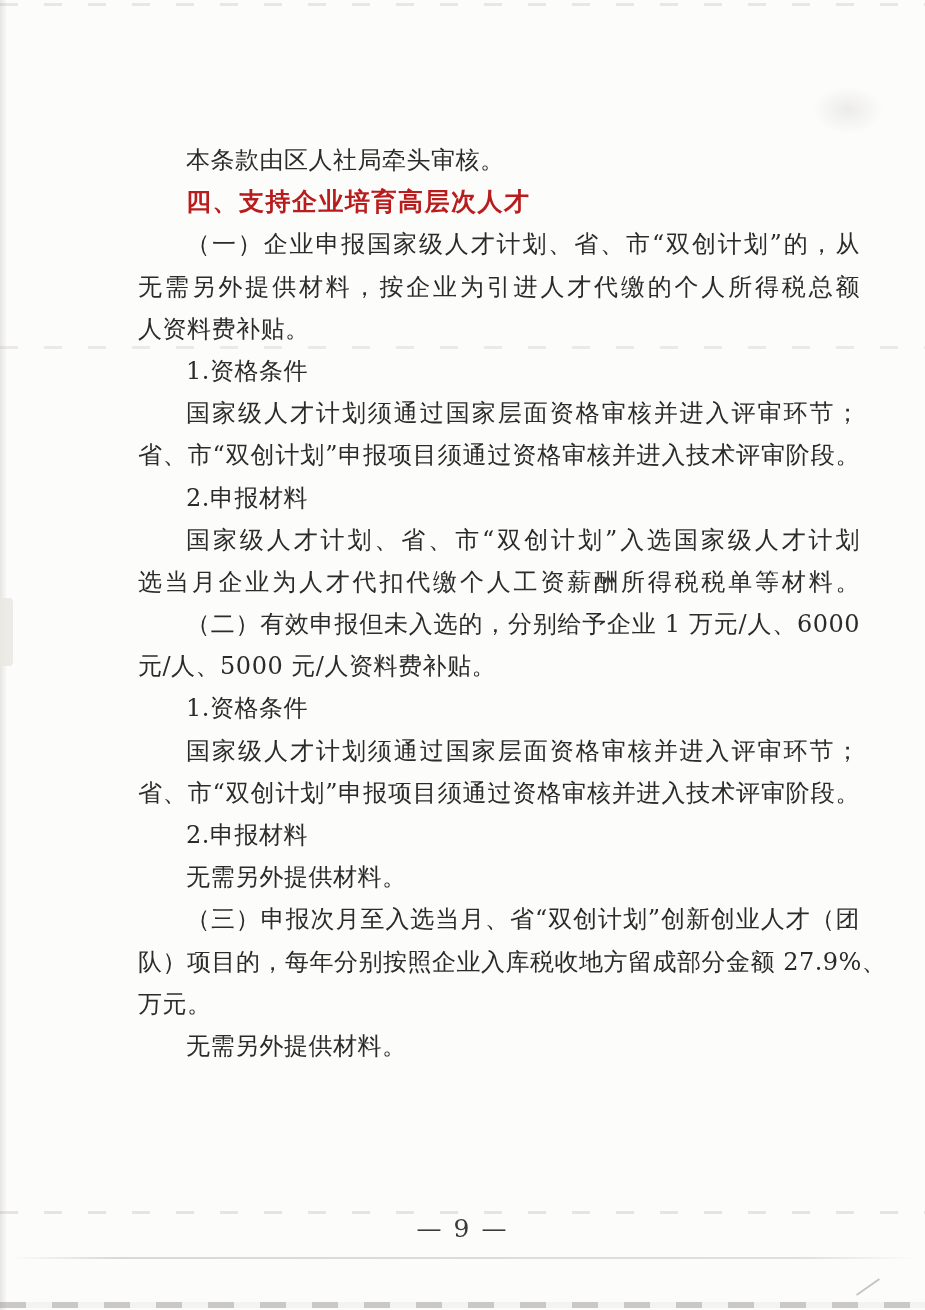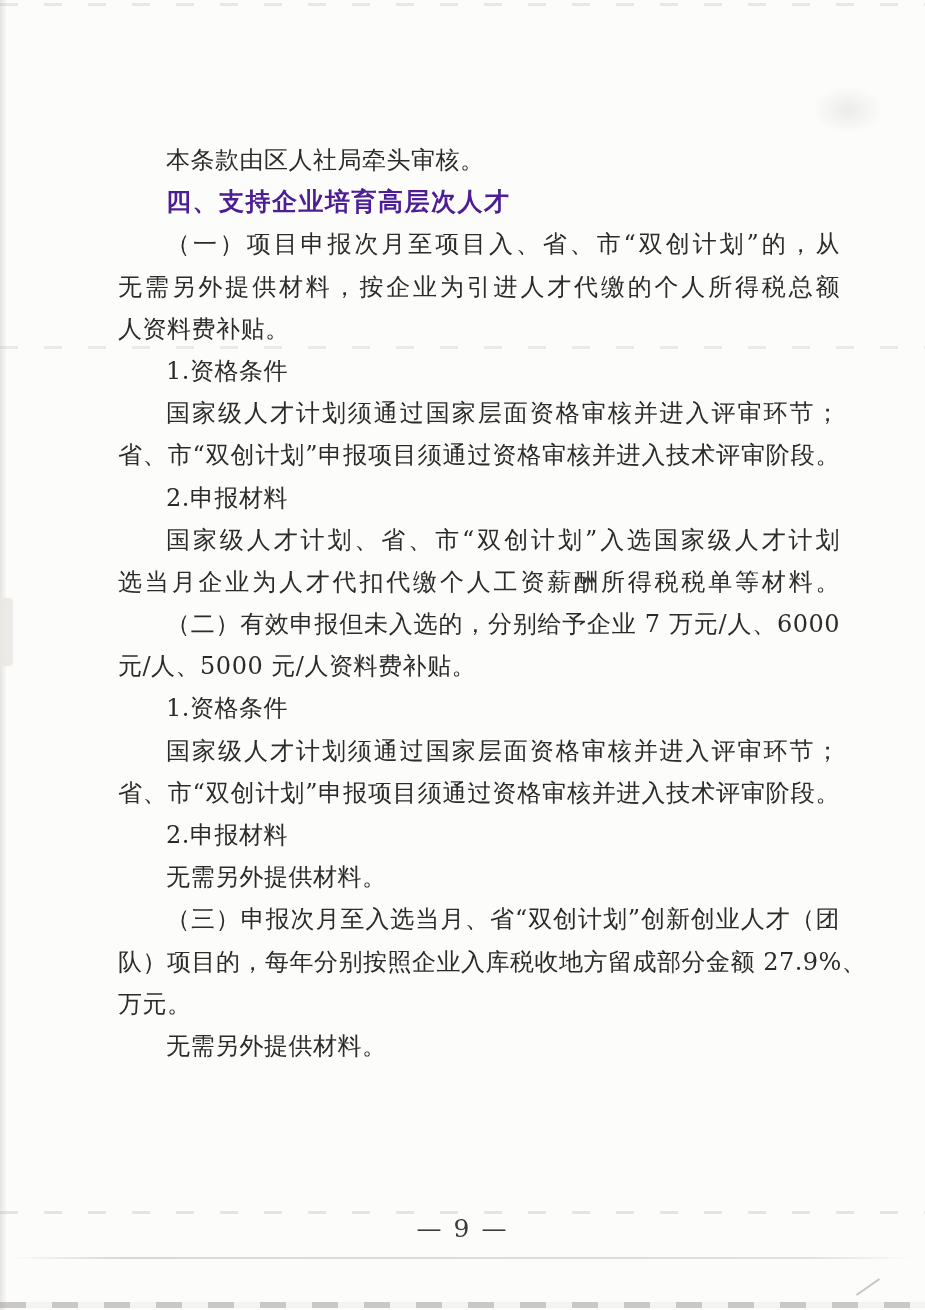--- a/index.html
+++ b/index.html
@@ -11,41 +11,41 @@
   }
   .page {
     position: relative;
     width: 925px; height: 1310px;
     background: #fcfcfb;
     overflow: hidden;
   }
   
   .textblock {
     position: absolute;
-    left: 118px; top: 139px;
+    left: 138px; top: 139px;
     width: 722px;
     color: #2b2b2b;
     font-size: 24px;
   }
   .line {
     height: 42.2px;
     line-height: 42.2px;
     white-space: nowrap;
     letter-spacing: 0.5px;
   }
   .line.indent { padding-left: 48px; }
   .line.fill {
     text-align: justify;
     text-align-last: justify;
   }
   .line.heading {
     font-family: "DejaVu Sans", sans-serif;
     font-weight: 700;
     font-size: 25px;
-    color: #4c1d95;
+    color: #b91c1c;
     letter-spacing: 1.5px;
   }
   
   .footer {
     position: absolute;
     top: 1214px; left: 0; right: 0;
     text-align: center;
     font-size: 25px;
     color: #3a3a3a;
     letter-spacing: 2px;
@@ -102,30 +102,30 @@
   <div class="streak mid"></div>
   <div class="streak lower"></div>
   <div class="thinline"></div>
   <div class="streak bottomband"></div>
   <div class="corner-texture"></div>
   <div class="corner-tick"></div>
 
   <div class="textblock">
     <div class="line indent">本条款由区人社局牵头审核。</div>
     <div class="line indent heading">四、支持企业培育高层次人才</div>
-    <div class="line indent fill">（一）项目申报次月至项目入、省、市“双创计划”的，从</div>
+    <div class="line indent fill">（一）企业申报国家级人才计划、省、市“双创计划”的，从</div>
     <div class="line fill">无需另外提供材料，按企业为引进人才代缴的个人所得税总额</div>
     <div class="line">人资料费补贴。</div>
     <div class="line indent">1.资格条件</div>
     <div class="line indent fill">国家级人才计划须通过国家层面资格审核并进入评审环节；</div>
     <div class="line fill">省、市“双创计划”申报项目须通过资格审核并进入技术评审阶段。</div>
     <div class="line indent">2.申报材料</div>
     <div class="line indent fill">国家级人才计划、省、市“双创计划”入选国家级人才计划</div>
     <div class="line fill">选当月企业为人才代扣代缴个人工资薪酬所得税税单等材料。</div>
-    <div class="line indent fill">（二）有效申报但未入选的，分别给予企业 7 万元/人、6000</div>
+    <div class="line indent fill">（二）有效申报但未入选的，分别给予企业 1 万元/人、6000</div>
     <div class="line">元/人、5000 元/人资料费补贴。</div>
     <div class="line indent">1.资格条件</div>
     <div class="line indent fill">国家级人才计划须通过国家层面资格审核并进入评审环节；</div>
     <div class="line fill">省、市“双创计划”申报项目须通过资格审核并进入技术评审阶段。</div>
     <div class="line indent">2.申报材料</div>
     <div class="line indent">无需另外提供材料。</div>
     <div class="line indent fill">（三）申报次月至入选当月、省“双创计划”创新创业人才（团</div>
     <div class="line fill">队）项目的，每年分别按照企业入库税收地方留成部分金额 27.9%、</div>
     <div class="line">万元。</div>
     <div class="line indent">无需另外提供材料。</div>

